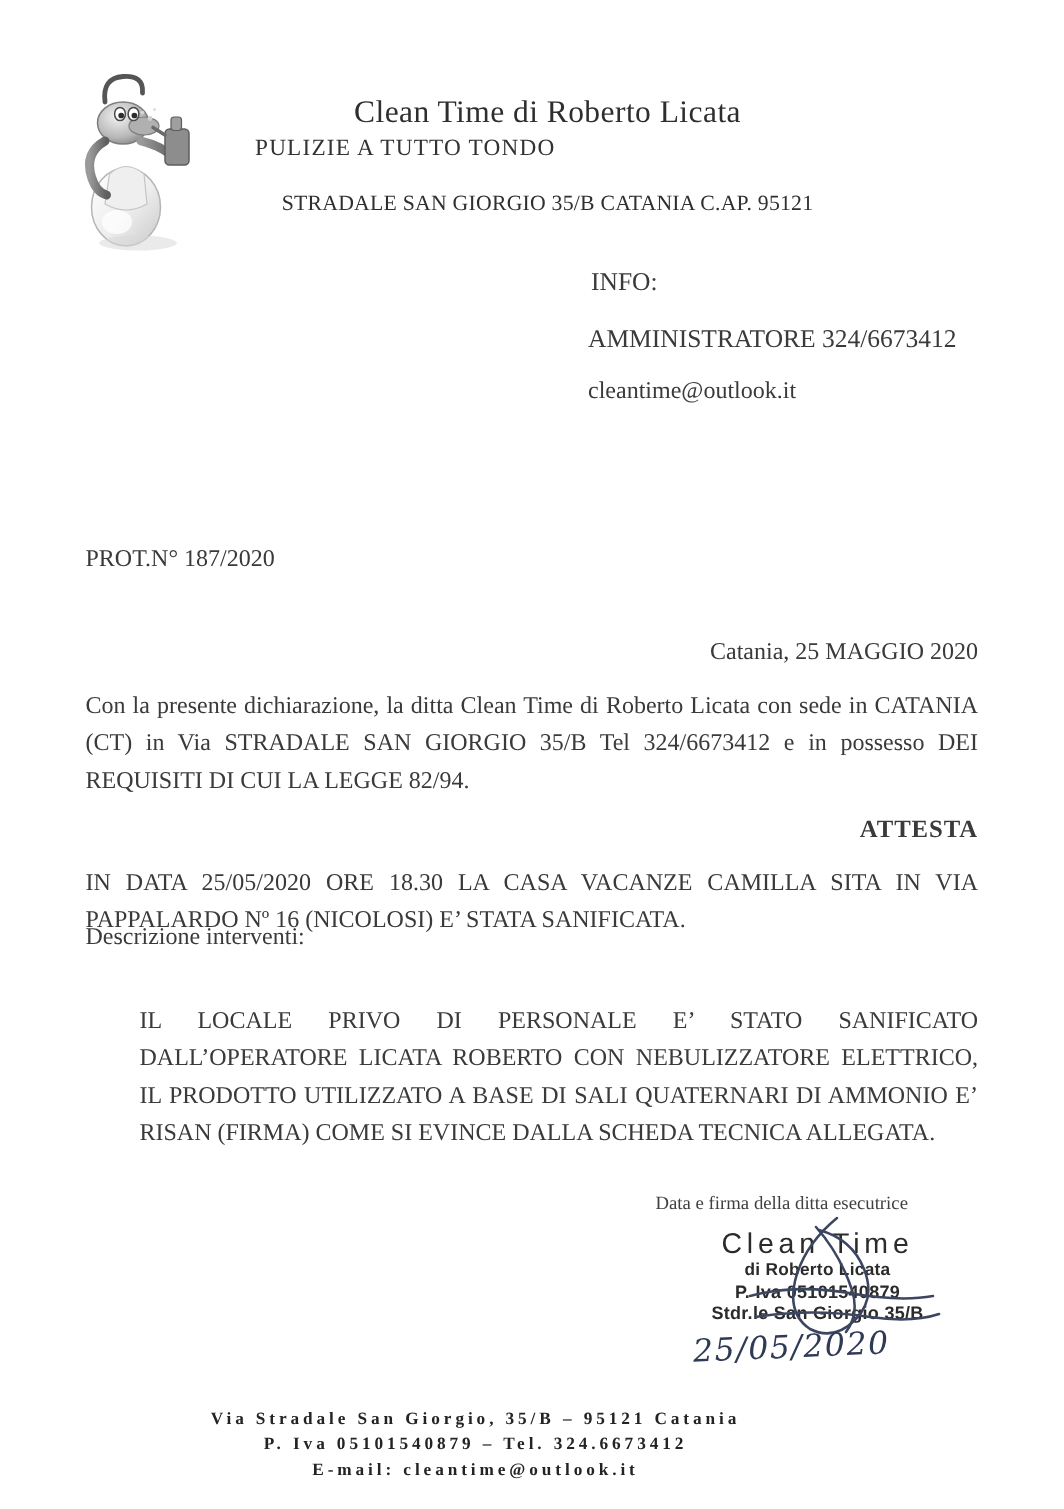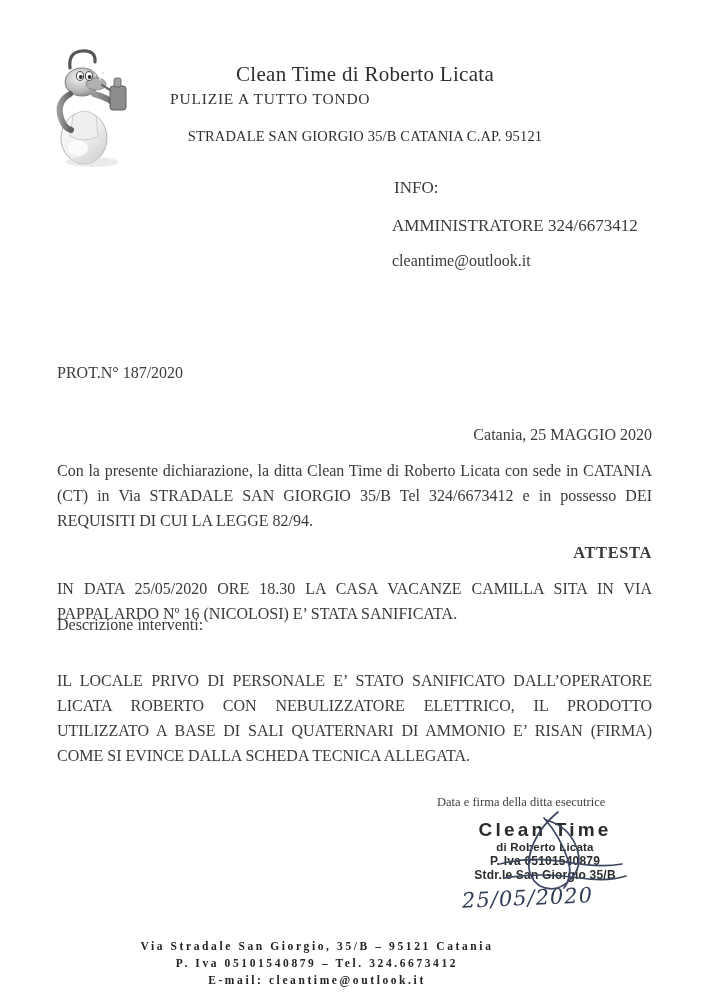--- a/index.html
+++ b/index.html
@@ -131,21 +131,21 @@
     letter-spacing: 0.6px;
   }
   .p2 { top: 576px; }
   .desc-label {
     position: absolute;
     left: 57px;
     top: 616px;
     font-size: 16px;
   }
   .p3 { top: 668px; }
-  .p3 .para { text-align: justify; }
+  .p3 .para { text-align: justify; margin-left: 36px; }
 
   
   .sig-caption {
     position: absolute;
     left: 437px;
     top: 795px;
     font-size: 12.5px;
     color: #3f3f3f;
     white-space: nowrap;
   }
@@ -153,21 +153,21 @@
     position: absolute;
     left: 455px;
     top: 820px;
     width: 180px;
     text-align: center;
     font-family: "Liberation Sans", "DejaVu Sans", sans-serif;
     color: #2b2b2b;
   }
   .stamp-name {
     font-size: 19px;
-    font-weight: bold;
+    font-weight: normal;
     letter-spacing: 3.2px;
     line-height: 20px;
   }
   .stamp-owner {
     font-size: 11.5px;
     font-weight: bold;
     letter-spacing: 0.2px;
     line-height: 14px;
   }
   .stamp-piva {

